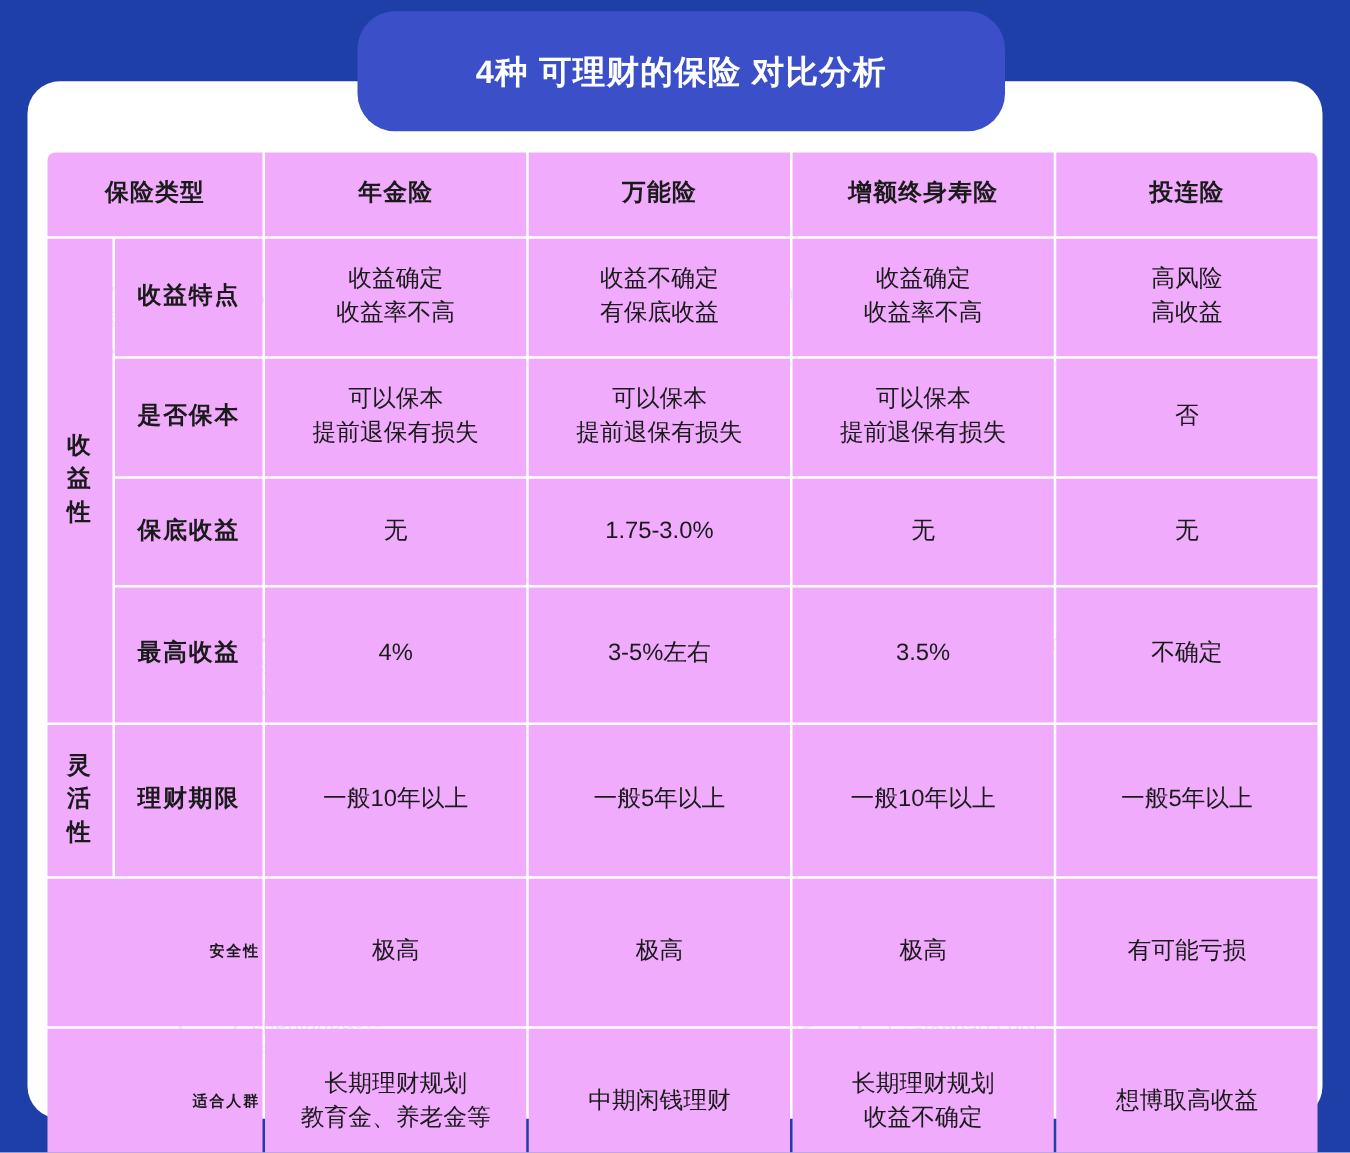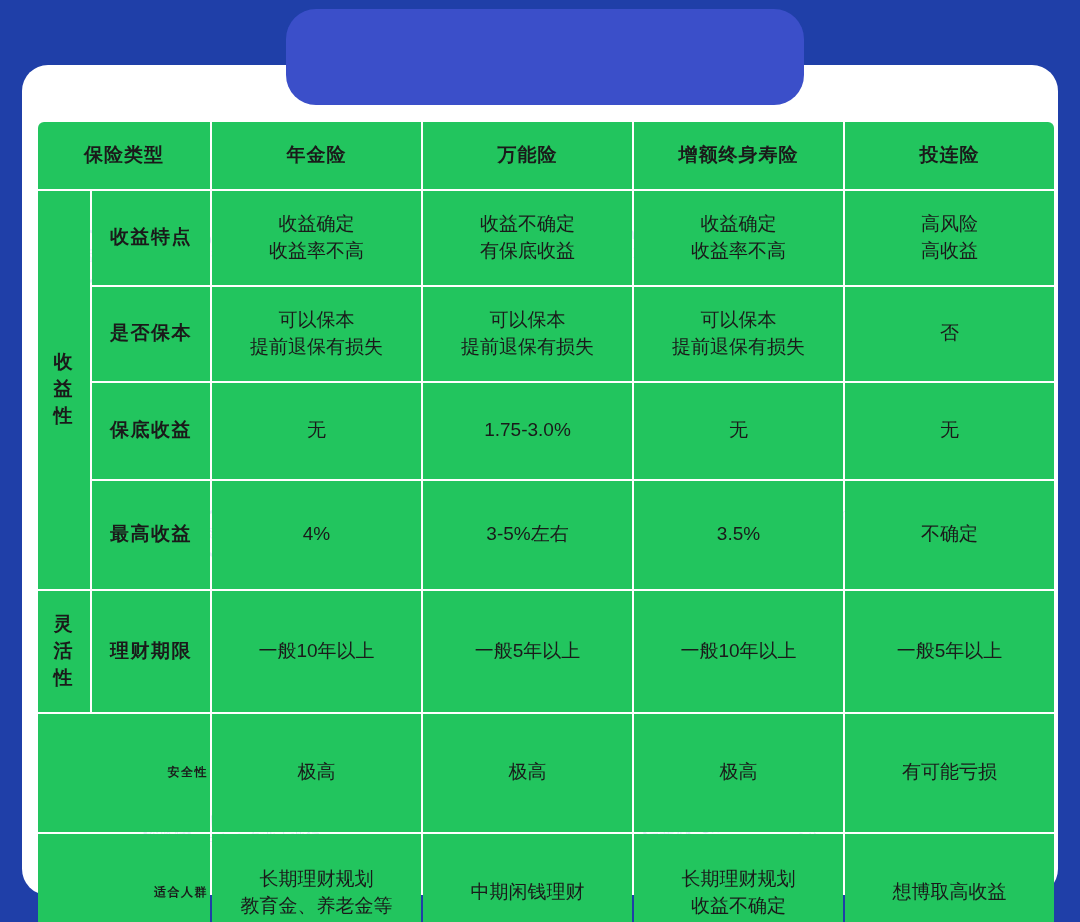--- a/index.html
+++ b/index.html
@@ -54,21 +54,21 @@
   table.cmp {
     position: absolute;
     left: 36px; top: 120px;
     width: 1008px;
     border-collapse: separate;
     border-spacing: 2px;
     z-index: 4;
     table-layout: fixed;
   }
   table.cmp td {
-    background: #22c55e;
+    background: #f0abfc;
     color: #1a1a1a;
     text-align: center;
     vertical-align: middle;
     font-size: 19px;
     line-height: 1.42;
     padding: 20px 2px;
   }
 
   
   td.h-type {
@@ -139,20 +139,21 @@
   .wm-d { left: 660px; top: 500px; }
   .wm-e { left: 140px; top: 800px; }
   .wm-f { left: 640px; top: 805px; }
 </style>
 </head>
 <body>
 
 <div class="card"></div>
 
 <div class="title-pill">
+  <div class="title-main">4种  可理财的保险  对比分析</div>
 </div>
 
 <table class="cmp">
   <colgroup>
     <col style="width:52px">
       <col style="width:118px">
     <col style="width:209px">
       <col style="width:209px">
       <col style="width:209px">
       <col style="width:209px">
@@ -204,21 +205,21 @@
       </td>
       <td class="val">
         <span class="ln">可以保本</span>
         <span class="ln">提前退保有损失</span>
       </td>
       <td class="val">
         <span class="ln">否</span>
       </td>
     </tr>
 
-    <tr style="height:96px">
+    <tr style="height:85px">
       <td class="rowlab">保底收益</td>
       <td class="val">无</td>
       <td class="val">1.75-3.0%</td>
       <td class="val">无</td>
       <td class="val">无</td>
     </tr>
 
     <tr style="height:108px">
       <td class="rowlab">最高收益</td>
       <td class="val">4%</td>

